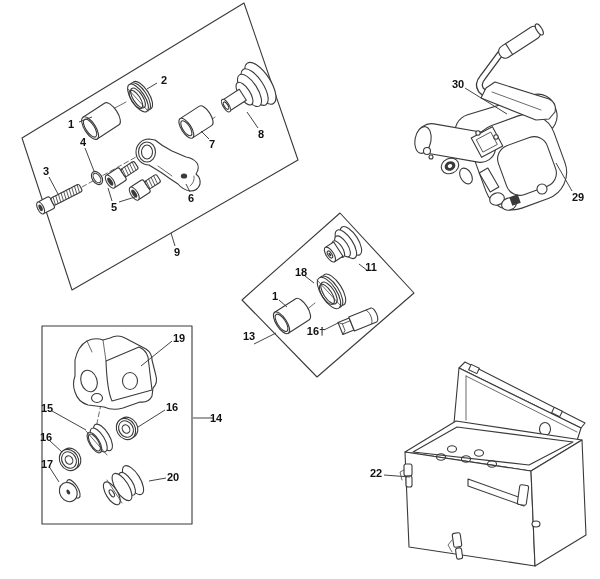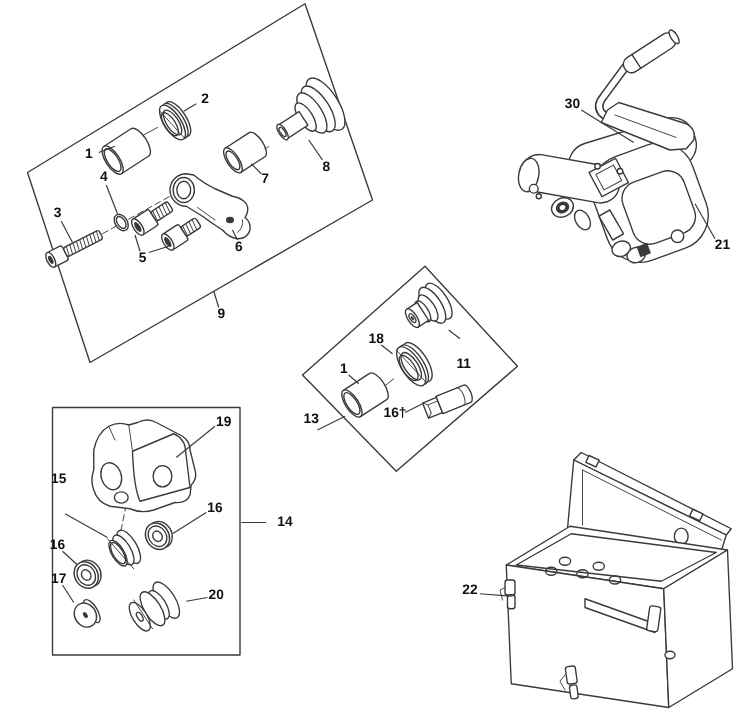--- a/index.html
+++ b/index.html
@@ -311,28 +311,28 @@
   <span class="callout" style="left:71px;top:124px">1</span>
   <span class="callout" style="left:164px;top:80px">2</span>
   <span class="callout" style="left:46px;top:171px">3</span>
   <span class="callout" style="left:83px;top:142px">4</span>
   <span class="callout" style="left:114px;top:207px">5</span>
   <span class="callout" style="left:191px;top:198px">6</span>
   <span class="callout" style="left:212px;top:144px">7</span>
   <span class="callout" style="left:261px;top:134px">8</span>
   <span class="callout" style="left:177px;top:252px">9</span>
   <span class="callout" style="left:458px;top:84px">30</span>
-  <span class="callout" style="left:578px;top:197px">21</span>
+  <span class="callout" style="left:578px;top:197px">29</span>
   <span class="callout" style="left:275px;top:296px">1</span>
   <span class="callout" style="left:301px;top:272px">18</span>
-  <span class="callout" style="left:371px;top:292px">11</span>
+  <span class="callout" style="left:371px;top:267px">11</span>
   <span class="callout" style="left:316px;top:331px">16†</span>
   <span class="callout" style="left:249px;top:336px">13</span>
   <span class="callout" style="left:179px;top:338px">19</span>
-  <span class="callout" style="left:47px;top:384px">15</span>
+  <span class="callout" style="left:47px;top:408px">15</span>
   <span class="callout" style="left:172px;top:407px">16</span>
   <span class="callout" style="left:46px;top:437px">16</span>
   <span class="callout" style="left:47px;top:464px">17</span>
   <span class="callout" style="left:173px;top:477px">20</span>
-  <span class="callout" style="left:228px;top:418px">14</span>
+  <span class="callout" style="left:216px;top:418px">14</span>
   <span class="callout" style="left:376px;top:473px">22</span>
 </div>
 </div>
 
 </body></html>

